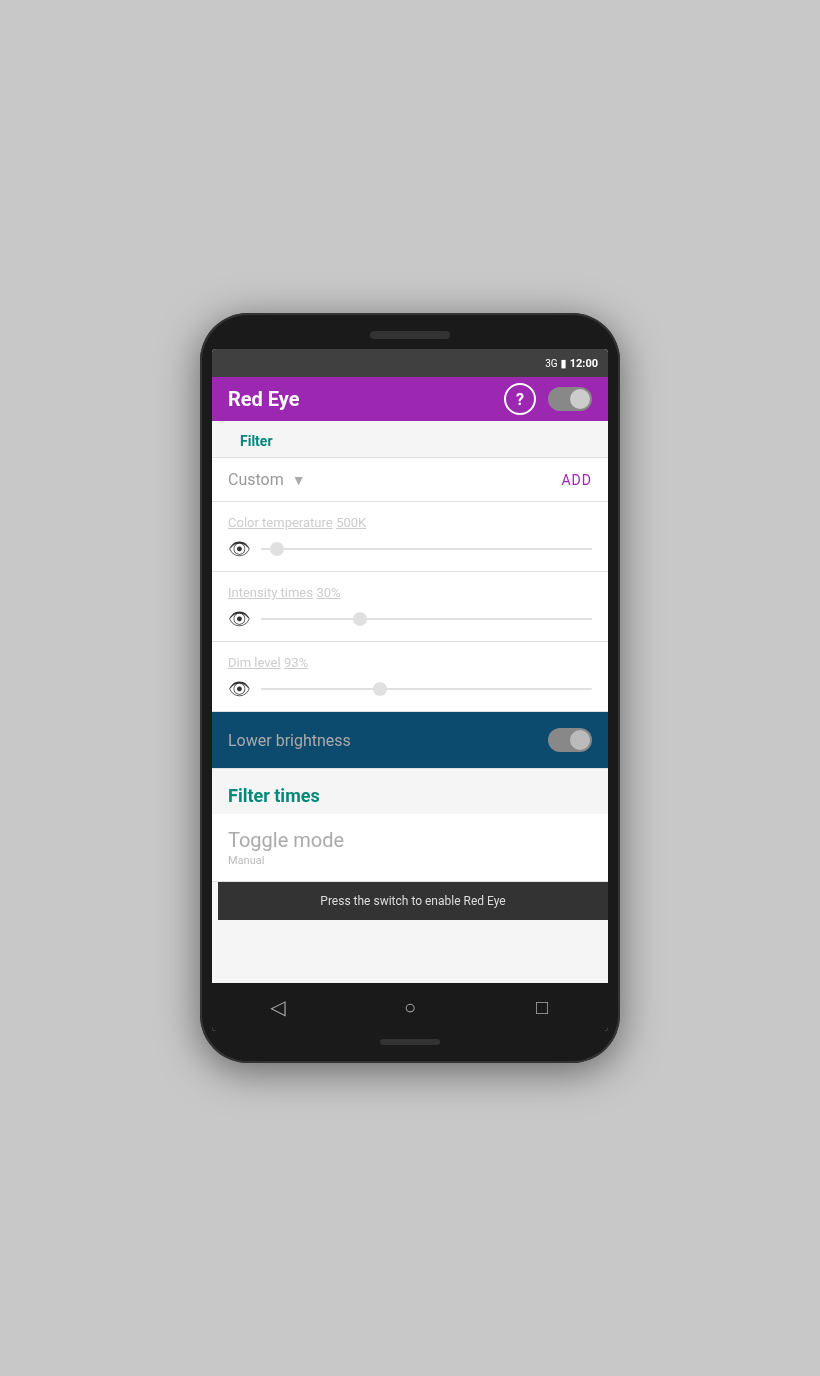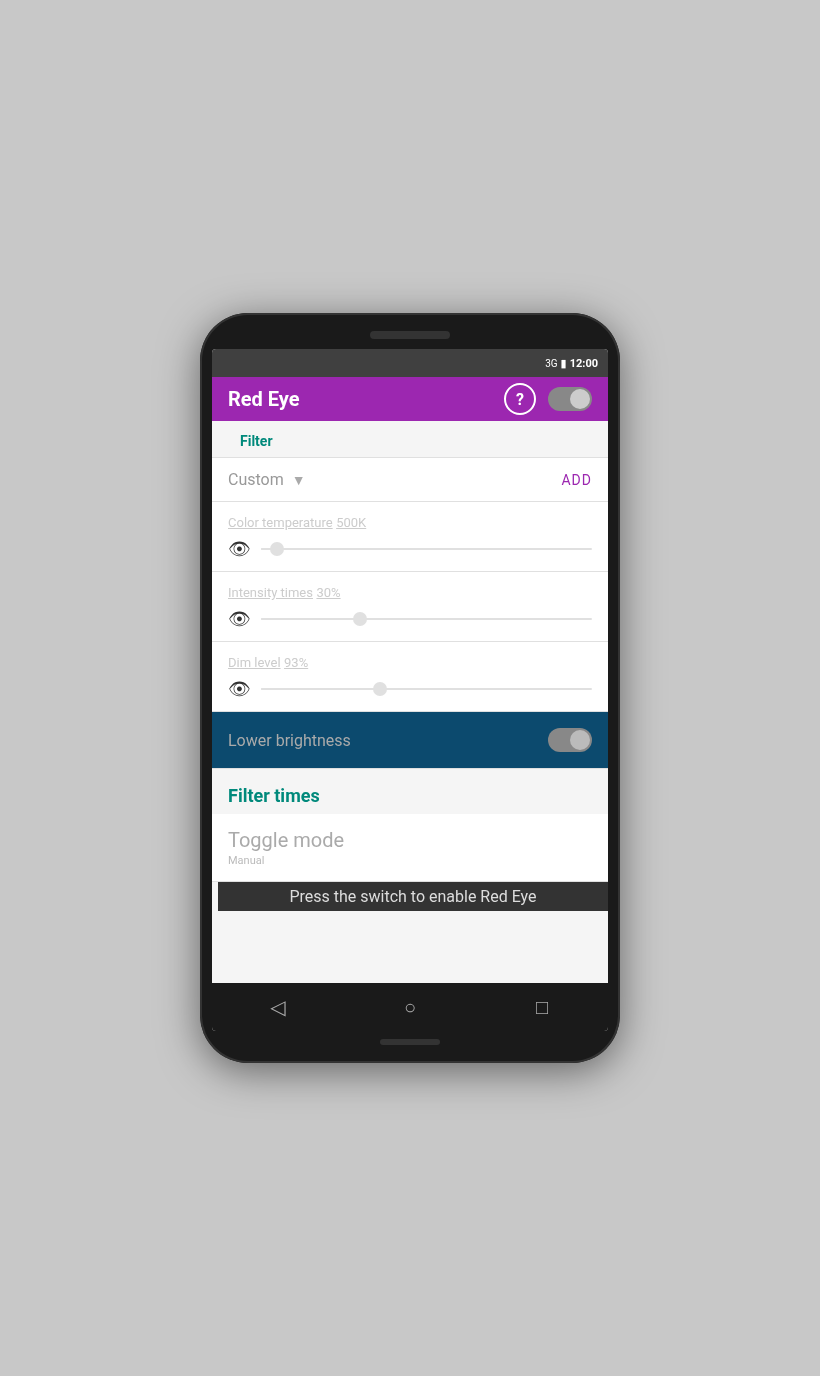--- a/index.html
+++ b/index.html
@@ -273,23 +273,23 @@
     }
     .setting-row-subtitle {
       color: #bbb;
       font-size: 11px;
       margin-top: 2px;
     }
 
     
     .bottom-bar {
       background: #333;
-      padding: 5px 16px;
+      padding: 12px 16px;
       color: #ddd;
-      font-size: 16px;
+      font-size: 12px;
       text-align: center;
       margin-left: 6px;
     }
 
     
     .nav-bar {
       background: #1a1a1a;
       height: 48px;
       display: flex;
       align-items: center;

